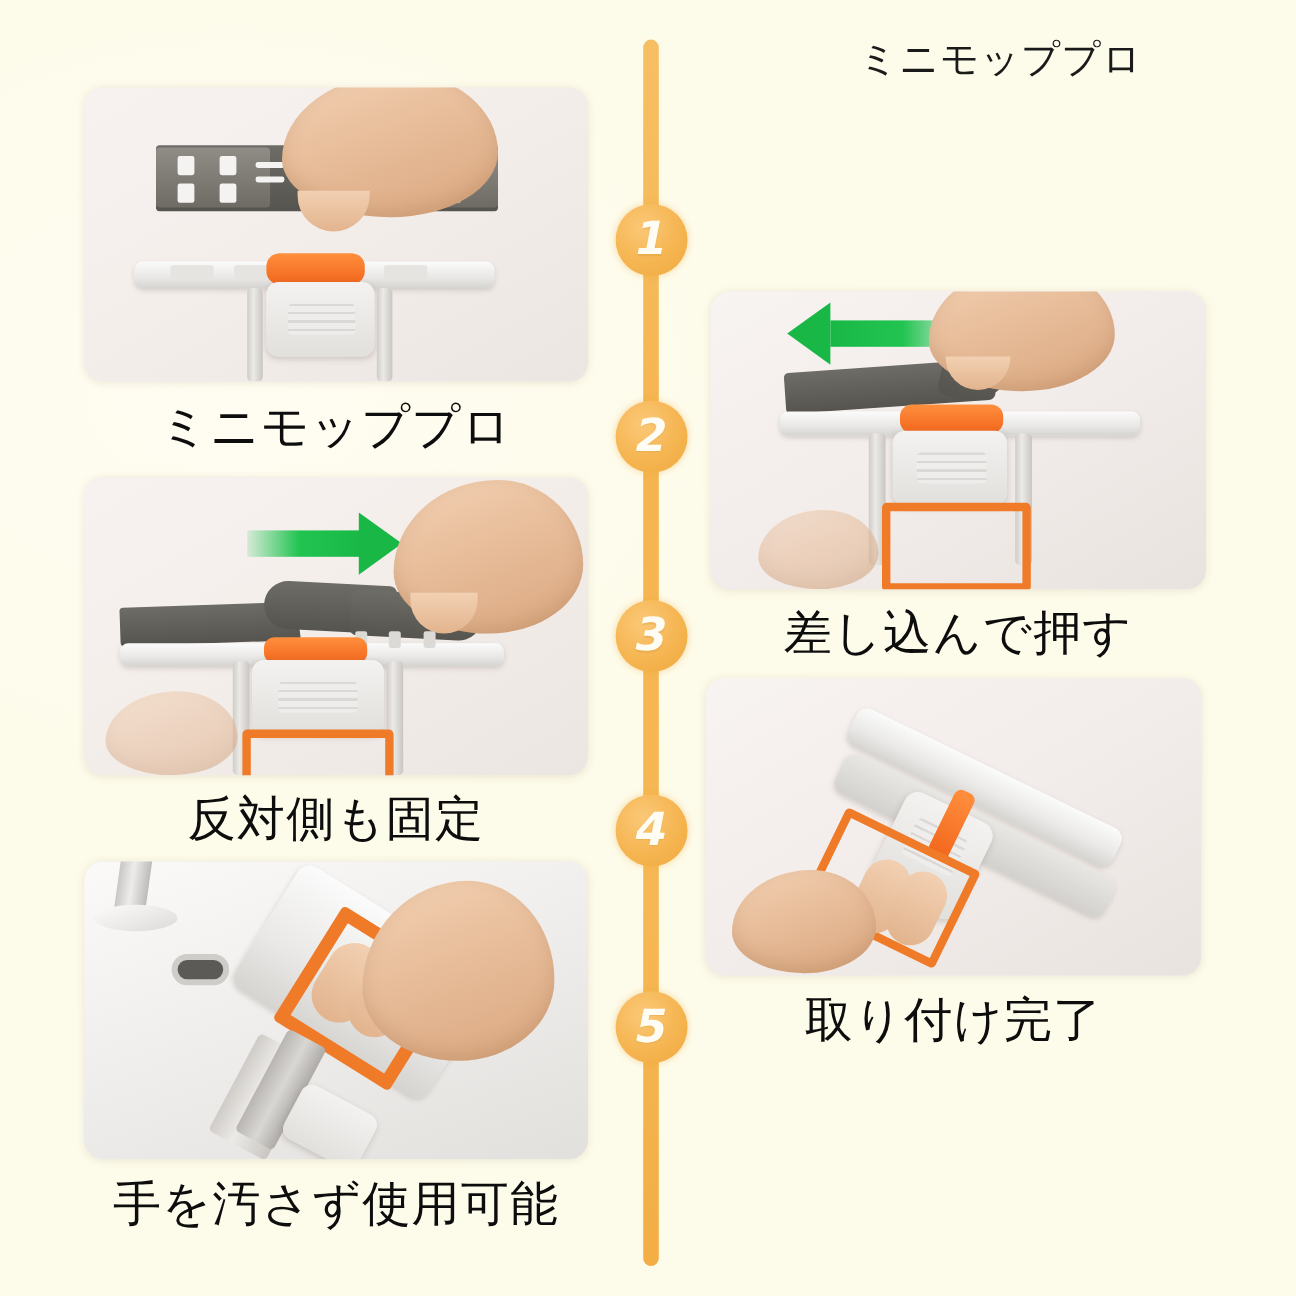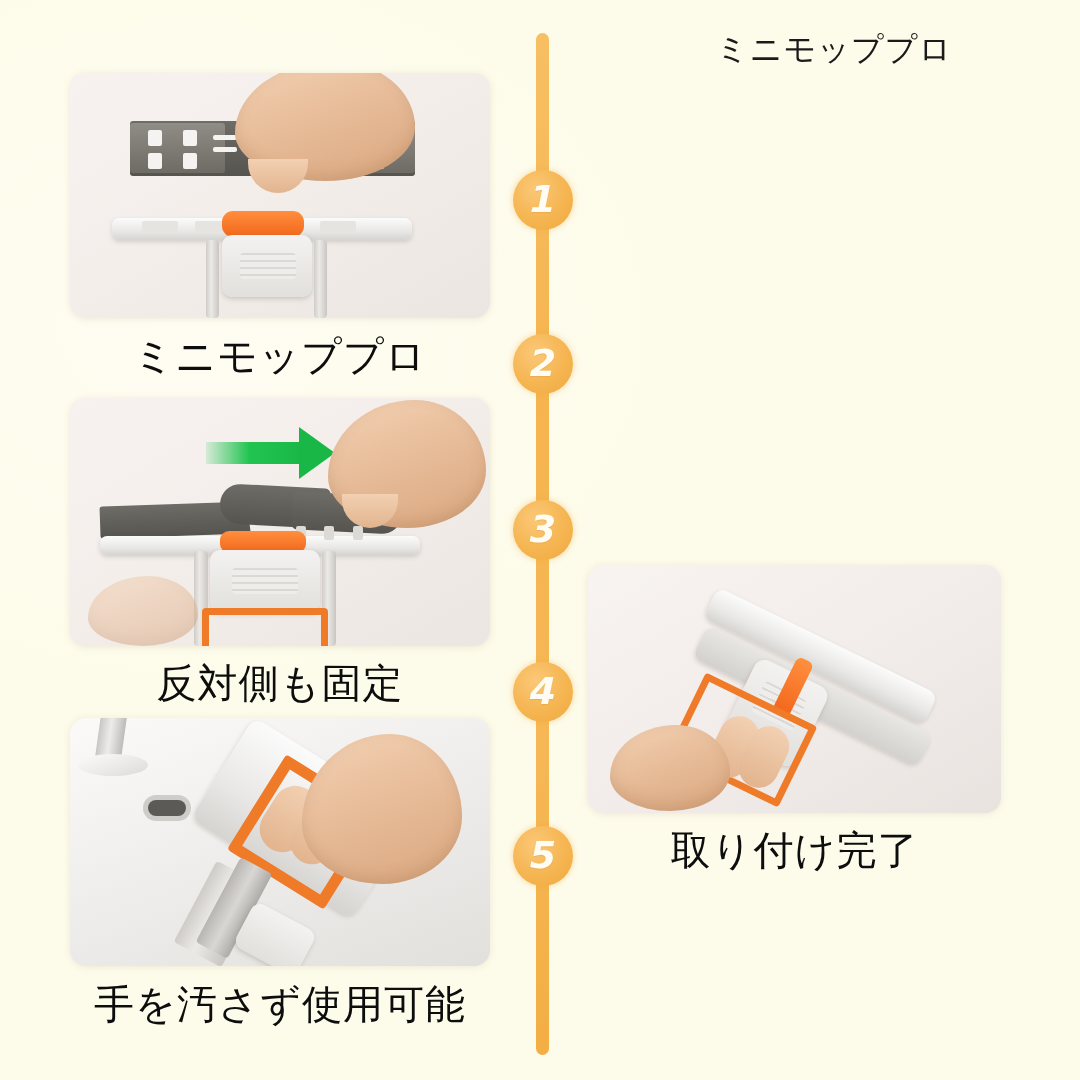--- a/index.html
+++ b/index.html
@@ -290,20 +290,43 @@
         <div class="orange-bar" style="left:152px; top:138px; width:82px; height:26px; border-radius:11px;"></div>
         <div class="body-box" style="left:152px; top:162px; width:90px; height:62px;"></div>
         <div class="ridges" style="left:170px; top:180px; width:56px; height:26px;"></div>
         <div class="pole" style="left:136px; top:167px; width:13px; height:78px;"></div>
         <div class="pole" style="left:244px; top:167px; width:13px; height:78px;"></div>
       </div>
     </div>
     <div class="caption">ミニモッププロ</div>
   </div>
 
+  <div class="step step-2">
+    <div class="photo">
+      <div class="scene warm">
+        <div class="arrow-shaft" style="left:100px; top:24px; width:110px; transform:scaleX(-1);"></div>
+        <div class="arrow-head left" style="left:64px; top:9px;"></div>
+
+        <div class="pad" style="left:62px; top:62px; width:175px; height:34px; border-radius:4px 30px 6px 4px; transform:rotate(-4deg);"></div>
+        <div class="pad" style="left:195px; top:22px; width:60px; height:70px; border-radius:18px 20px 40px 8px; transform:rotate(12deg);"></div>
+
+        <div class="hand" style="left:182px; top:-22px; width:155px; height:105px;"></div>
+        <div class="finger" style="left:196px; top:54px; width:54px; height:28px; border-radius:0 0 36px 36px;"></div>
+        <div class="plate" style="left:58px; top:100px; width:300px; height:20px;"></div>
+        <div class="orange-bar" style="left:158px; top:94px; width:86px; height:24px; border-radius:10px;"></div>
+        <div class="body-box" style="left:152px; top:116px; width:95px; height:62px;"></div>
+        <div class="ridges" style="left:172px; top:134px; width:58px; height:26px;"></div>
+        <div class="pole" style="left:132px; top:118px; width:14px; height:110px;"></div>
+        <div class="pole" style="left:254px; top:118px; width:14px; height:110px;"></div>
+        <div class="orange-frame" style="left:143px; top:176px; width:110px; height:60px;"></div>
+        <div class="hand" style="left:40px; top:182px; width:100px; height:66px; opacity:.55;"></div>
+      </div>
+    </div>
+    <div class="caption">差し込んで押す</div>
+  </div>
 
   <div class="step step-3">
     <div class="photo">
       <div class="scene">
         <div class="arrow-shaft" style="left:136px; top:44px; width:96px;"></div>
         <div class="arrow-head right" style="left:229px; top:29px;"></div>
 
         <div class="pad" style="left:30px; top:106px; width:150px; height:32px; border-radius:4px 40px 4px 4px; transform:rotate(-2deg);"></div>
         <div class="pad" style="left:150px; top:88px; width:110px; height:40px; border-radius:50px 14px 6px 50px; transform:rotate(3deg);"></div>
         <div class="pad" style="left:222px; top:96px; width:110px; height:38px; border-radius:6px 10px 20px 6px; transform:rotate(3deg);"></div>

